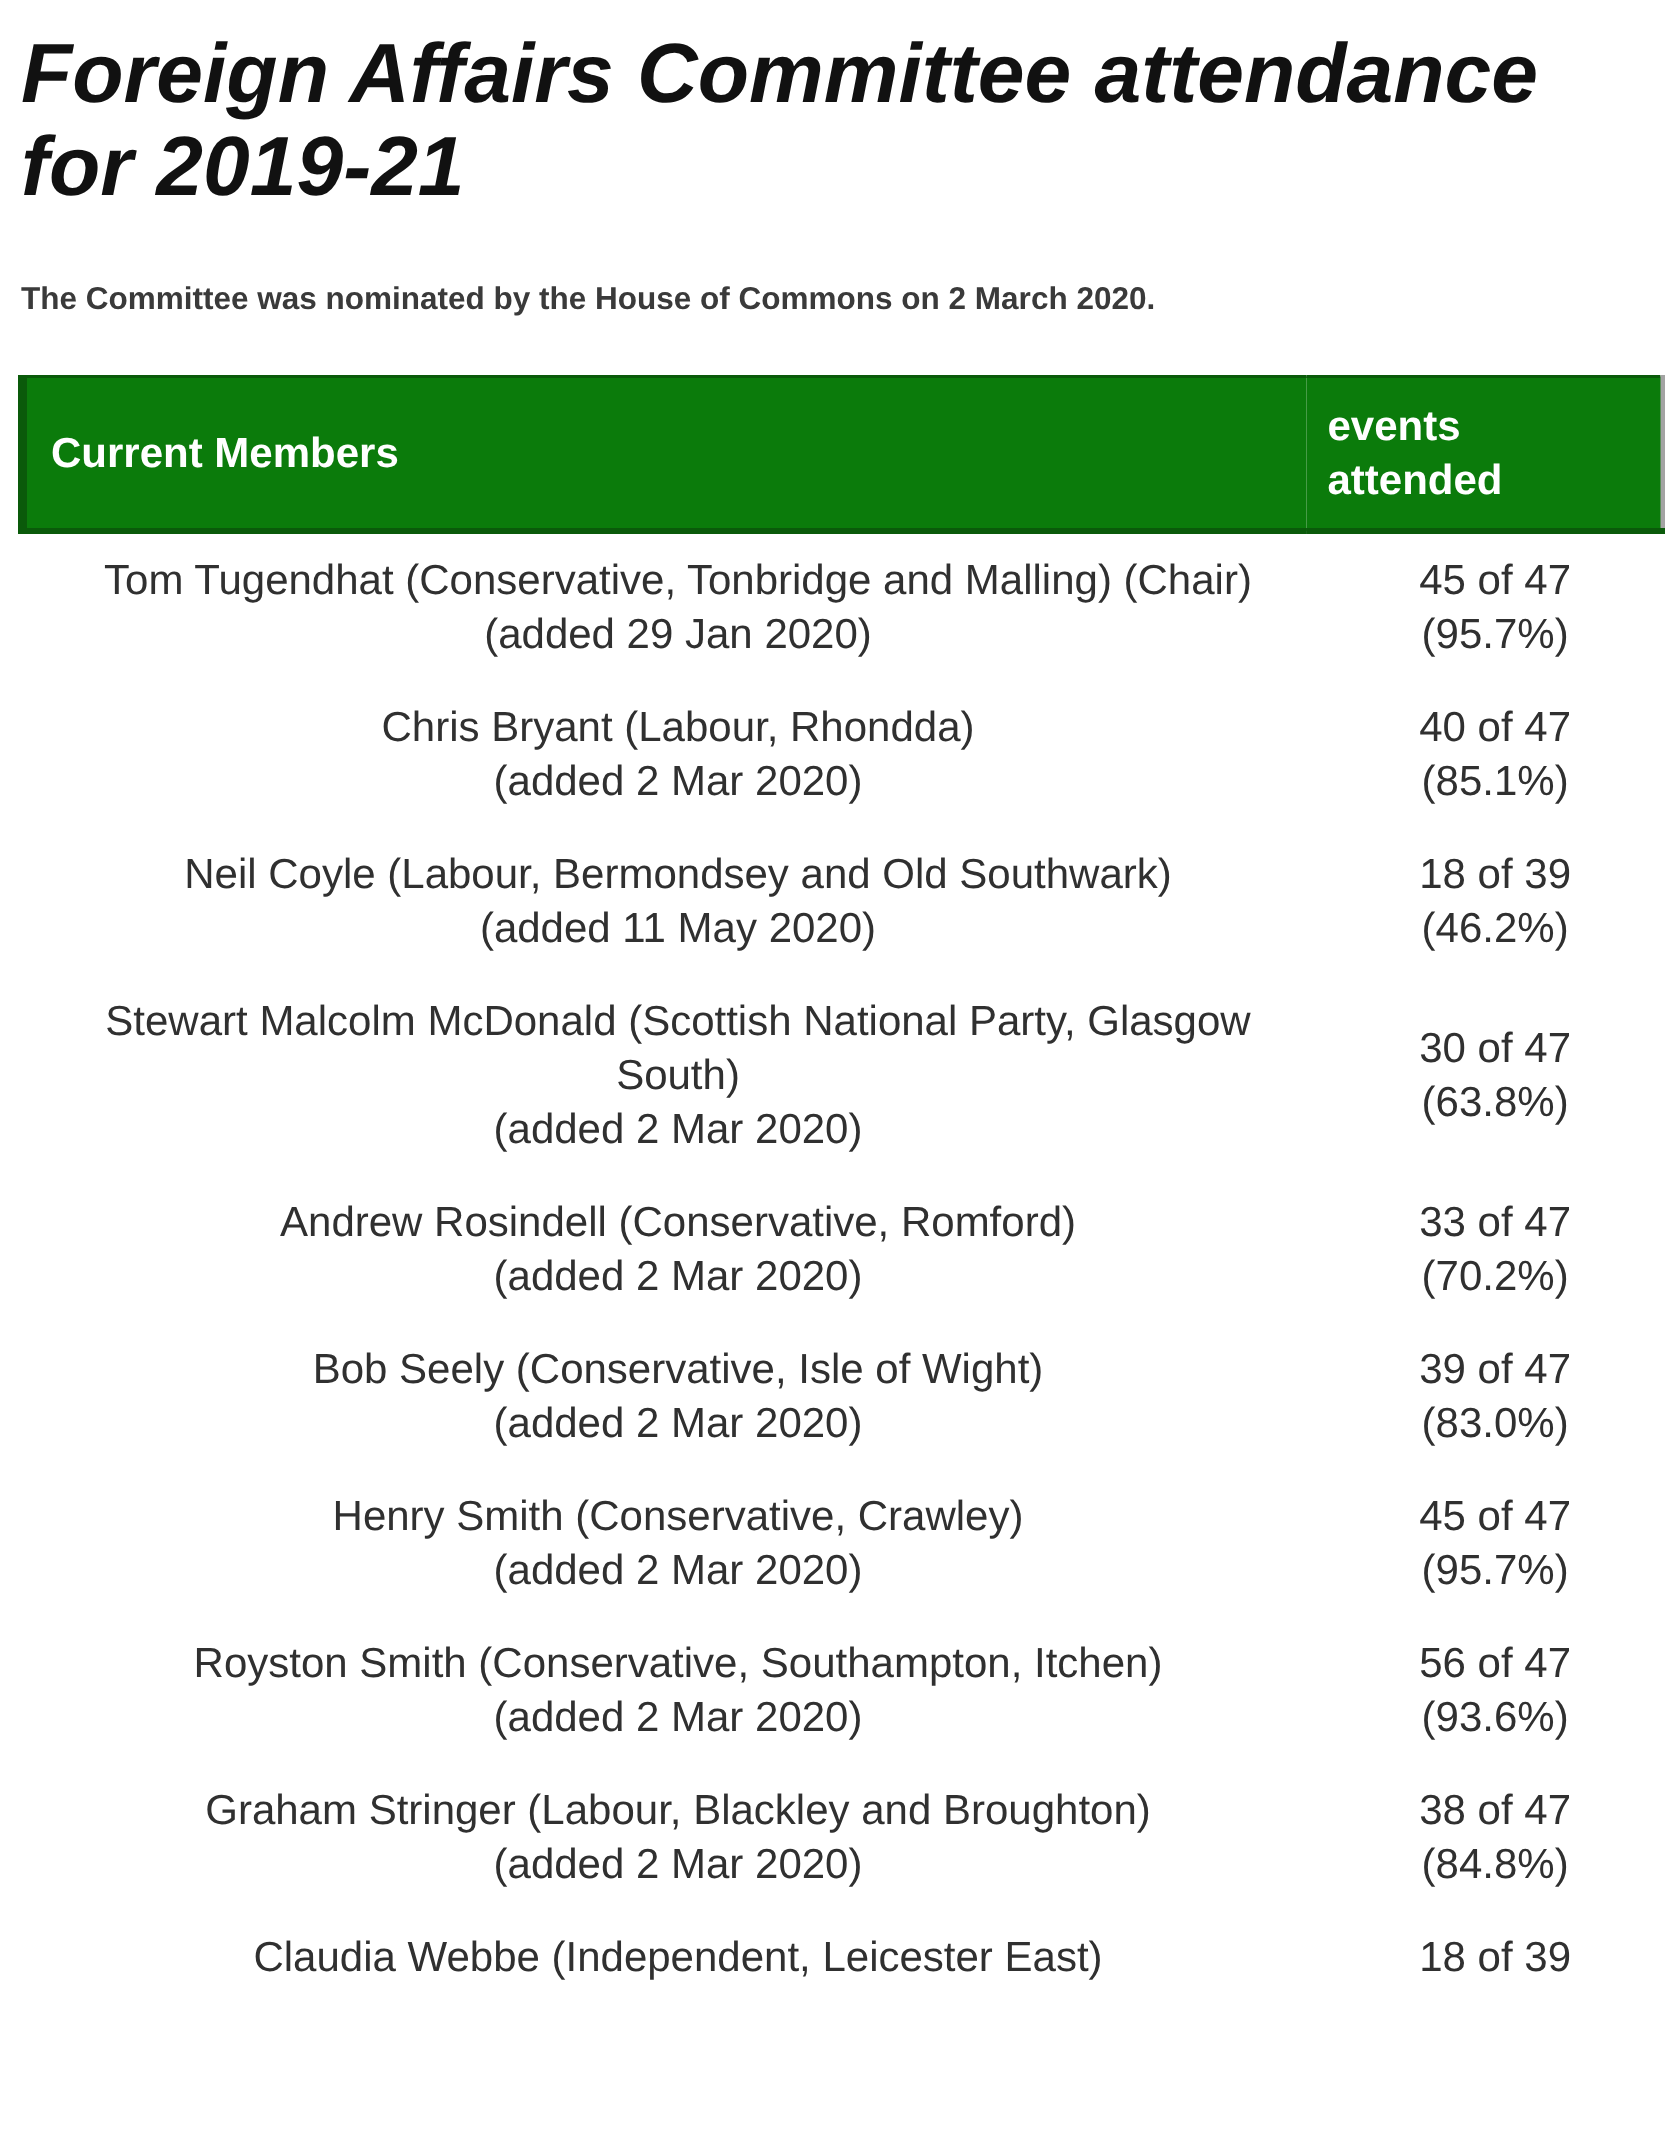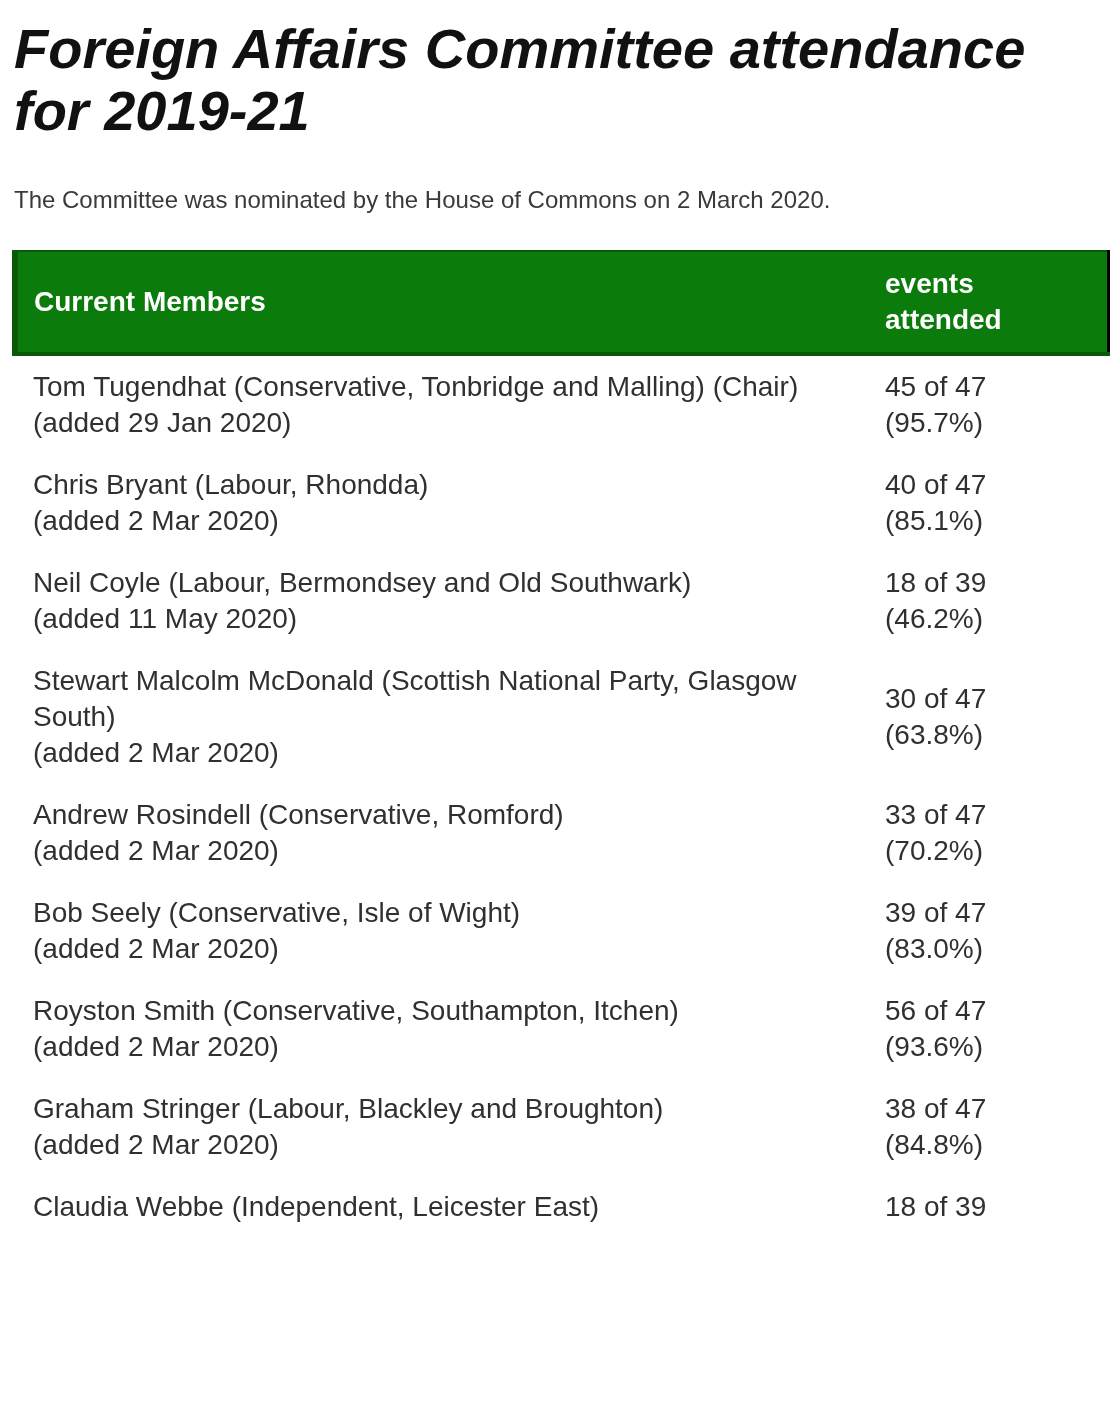--- a/index.html
+++ b/index.html
@@ -19,23 +19,24 @@
     max-width: 1080px;
     font-size: 56px;
     line-height: 62px;
     font-weight: bold;
     color: #111111;
     letter-spacing: 0;
     font-style: italic;
   }
   .intro {
     margin: 40px 0 0 2px;
-    font-size: 24px;
+    font-size: 21px;
     line-height: 36px;
     color: #3a3a3a;
+    font-weight: bold;
   }
   table.attendance {
     margin-top: 32px;
     border-collapse: collapse;
     width: 1098px;
     table-layout: fixed;
   }
   table.attendance thead th {
     background: #0b7b0b;
     color: #ffffff;
@@ -46,30 +47,31 @@
     vertical-align: middle;
     padding: 14px 0 14px 16px;
     border-top: 2px solid #0a5a0a;
     border-bottom: 4px solid #0a5a0a;
   }
   table.attendance thead th.col-members {
     width: 856px;
     border-left: 6px solid #0a5a0a;
   }
   table.attendance thead th.col-events {
-    border-right: 3px solid #000000;
+    border-right: 3px solid #a3a3a3;
     padding-left: 14px;
   }
   .events-header-text { width: 160px; }
   table.attendance tbody td {
     font-size: 28px;
     line-height: 36px;
     color: #303030;
     vertical-align: middle;
     padding: 13px 0 13px 18px;
+    text-align: center;
   }
   table.attendance tbody td.events-cell {
     padding-left: 14px;
   }
   .member-name, .member-added, .events-count, .events-percent {
     display: block;
   }
 </style>
 </head>
 <body>
@@ -152,20 +154,30 @@
     <td class="member-cell">
       <span class="member-name">Bob Seely (Conservative, Isle of Wight)</span>
       <span class="member-added">(added 2 Mar 2020)</span>
     </td>
     <td class="events-cell">
       <span class="events-count">39 of 47</span>
       <span class="events-percent">(83.0%)</span>
     </td>
   </tr>
 
+  <tr>
+    <td class="member-cell">
+      <span class="member-name">Henry Smith (Conservative, Crawley)</span>
+      <span class="member-added">(added 2 Mar 2020)</span>
+    </td>
+    <td class="events-cell">
+      <span class="events-count">45 of 47</span>
+      <span class="events-percent">(95.7%)</span>
+    </td>
+  </tr>
 
   <tr>
     <td class="member-cell">
       <span class="member-name">Royston Smith (Conservative, Southampton, Itchen)</span>
       <span class="member-added">(added 2 Mar 2020)</span>
     </td>
     <td class="events-cell">
       <span class="events-count">56 of 47</span>
       <span class="events-percent">(93.6%)</span>
     </td>

